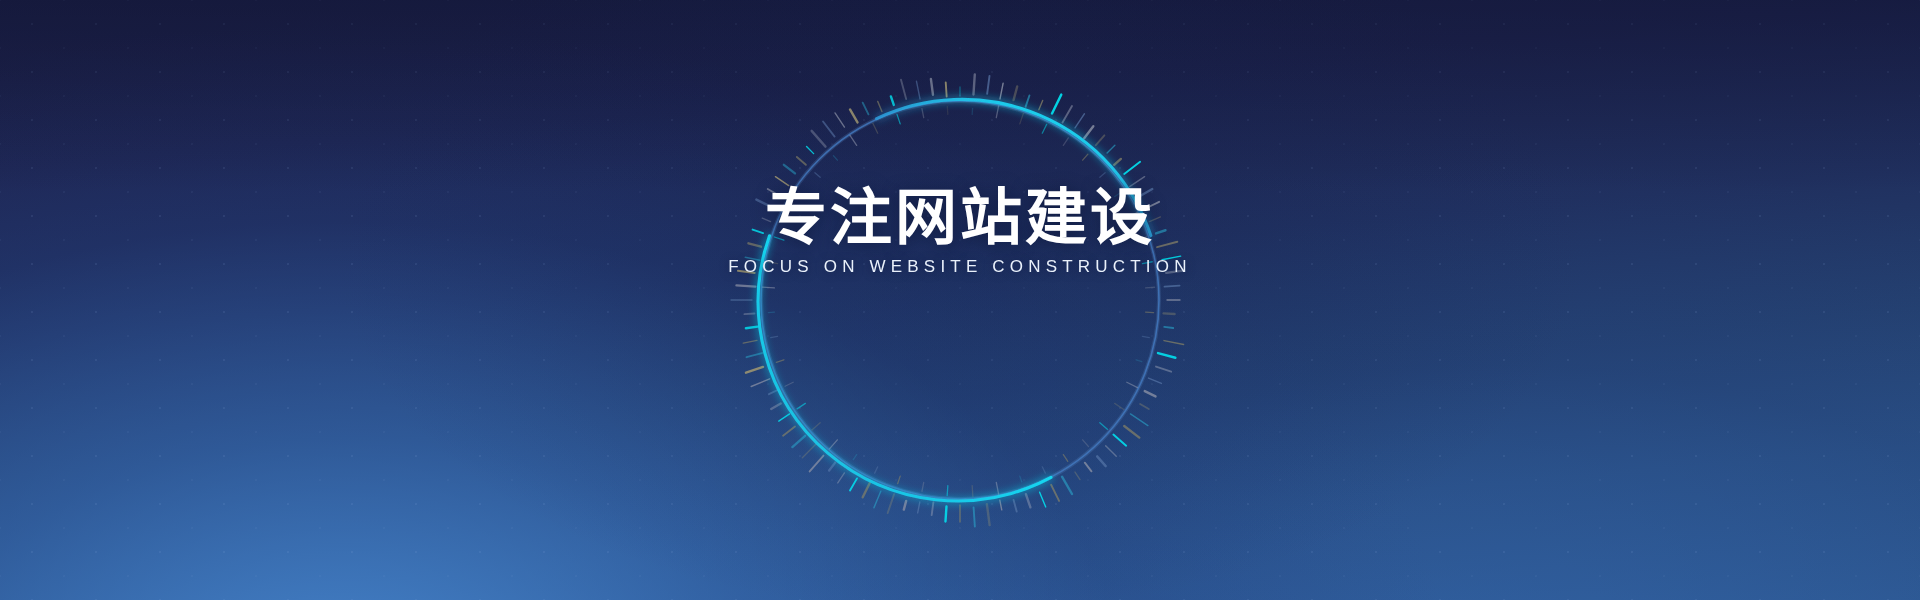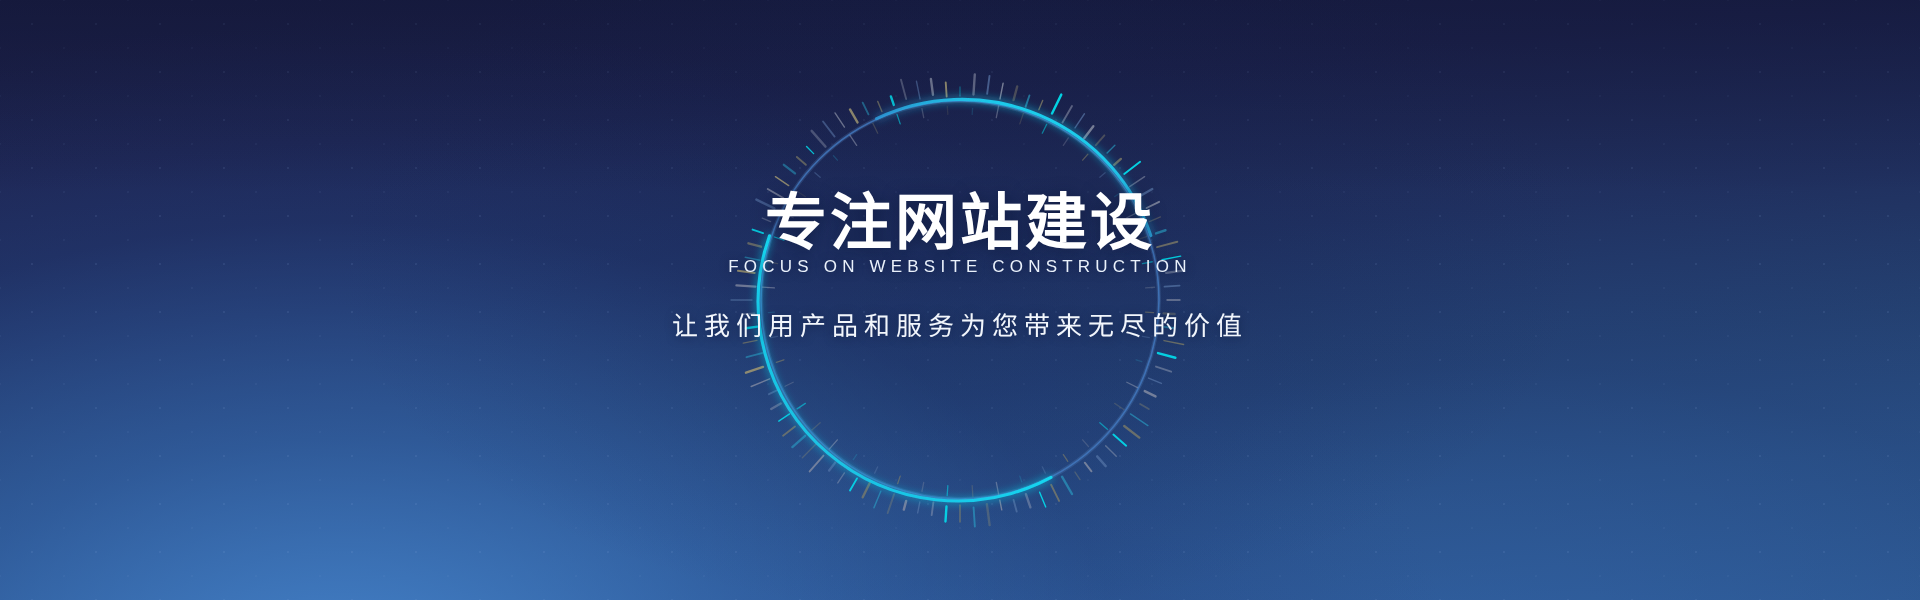--- a/index.html
+++ b/index.html
@@ -96,20 +96,21 @@
 
   .headline {
     margin: 0;
     font-size: 62px;
     line-height: 1.06;
     font-weight: 700;
     color: #ffffff;
     letter-spacing: 3px;
     text-shadow: 0 2px 16px rgba(8,16,48,0.55);
     white-space: nowrap;
+    font-family: Liberation Mono, monospace;
   }
 
   .subtitle {
     margin: 1px 0 0 0;
     font-size: 17px;
     font-weight: 400;
     color: #eaf1fb;
     letter-spacing: 5.2px;
     white-space: nowrap;
     text-shadow: 0 1px 8px rgba(8,16,48,0.5);
@@ -309,16 +310,15 @@
 
       <path d="M 146.6 48.6 A 199 199 0 0 1 420.8 165.6" fill="none" stroke="url(#arcTopGrad)" stroke-width="3.1" stroke-linecap="round" filter="url(#arcGlow)"></path>
 
       <path d="M 39.5 165.8 A 199 199 0 0 0 321.0 407.4" fill="none" stroke="url(#arcBotGrad)" stroke-width="3.1" stroke-linecap="round" filter="url(#arcGlow)"></path>
     </svg>
   </div>
 
   <div class="text-stack">
     <h1 class="headline">专注网站建设</h1>
     <p class="subtitle">FOCUS ON WEBSITE CONSTRUCTION</p>
-    <p class="tagline">让我们用产品和服务为您带来无尽的价值</p>
   </div>
 
 </div>
 
 </body></html>

